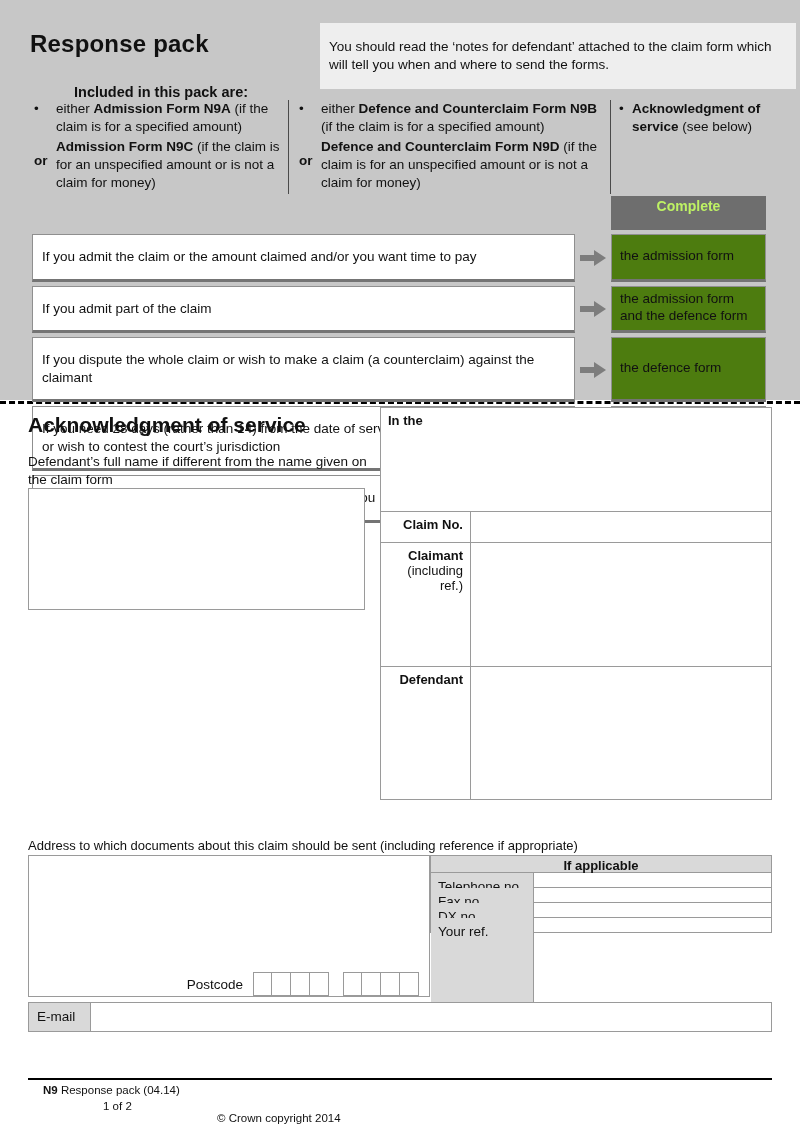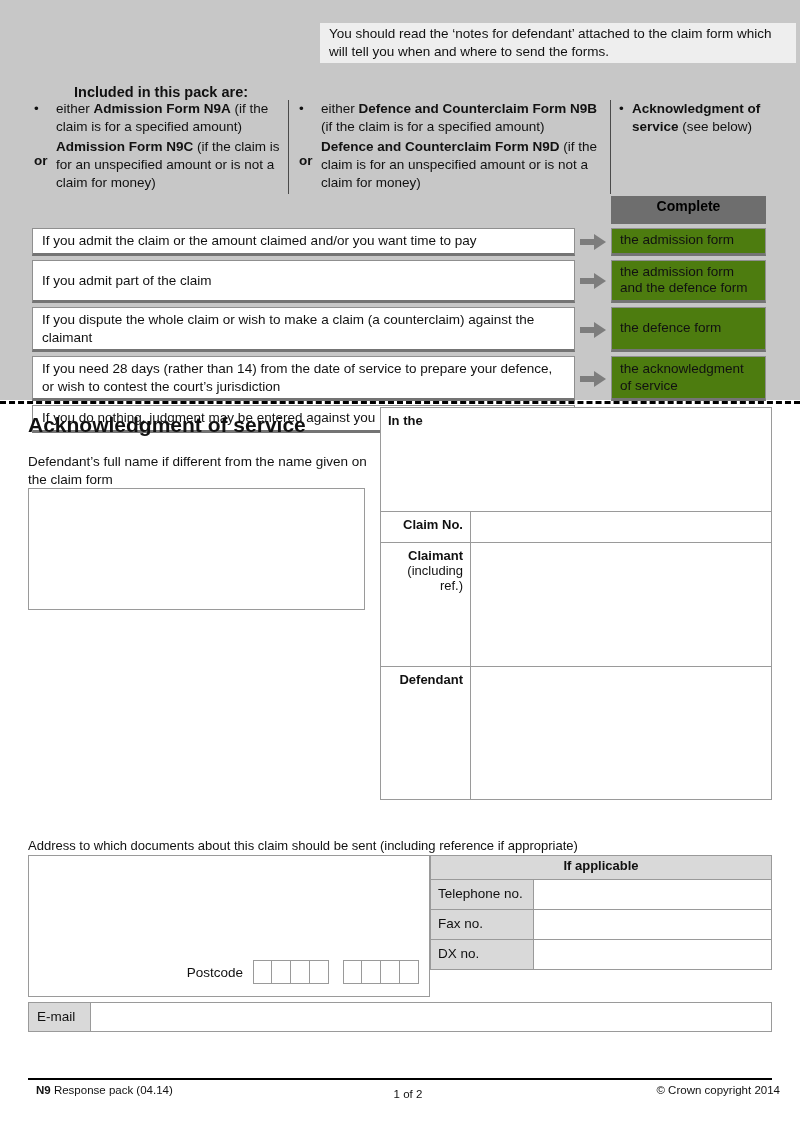--- a/index.html
+++ b/index.html
@@ -10,21 +10,21 @@
     overflow:hidden;
   }
 
   
   .top-band { position:absolute; left:0; top:0; width:800px; height:400px; background:#c7c7c7; }
   .dashed-sep { position:absolute; left:0; top:401px; width:800px; border-top:3px dashed #000; }
 
   .page-title { position:absolute; left:30px; top:30px; font-size:24px; font-weight:bold; letter-spacing:.2px; }
   .notice-box {
     position:absolute; left:320px; top:23px; width:476px;
-    background:#eeeeee; padding:2px 9px; font-size:13.5px; line-height:1.32;
+    background:#eeeeee; padding:15px 9px; font-size:13.5px; line-height:1.32;
   }
 
   .included-heading { position:absolute; left:30px; top:84px; font-size:14.5px; font-weight:bold;margin-left:44px; }
   .included-cols { position:absolute; left:30px; top:100px; width:762px; display:flex; font-size:13.5px; line-height:1.33; }
   .inc-col { padding-right:8px; }
   .inc-col-1 { width:258px; }
   .inc-col-2 { width:322px; border-left:1px solid #4a4a4a; padding-left:6px; }
   .inc-col-3 { width:182px; border-left:1px solid #4a4a4a; padding-left:8px; }
   .inc-item { display:flex; margin-bottom:2px; }
   .inc-marker { width:26px; flex:0 0 26px; padding-left:4px; }
@@ -32,26 +32,26 @@
   .inc-text { flex:1; }
   .inc-text b { font-weight:bold; }
   .inc-col-3 .inc-marker { width:13px; flex:0 0 13px; padding-left:0; }
   .inc-col-3 .inc-text { font-weight:bold; }
   .inc-col-3 .inc-text .normal { font-weight:normal; }
 
   
   .decision { position:absolute; left:32px; top:196px; width:734px; display:grid;
     grid-template-columns:543px 36px 155px; row-gap:4px; column-gap:0; }
   .dt-header {
-    grid-column:3; background:#6e6e6e; color:#000000; font-weight:bold; font-size:14px;
-    text-align:center; padding:2px 0 3px; height:28px;
+    grid-column:3; background:#6e6e6e; color:#bef264; font-weight:bold; font-size:14px;
+    text-align:center; padding:2px 0 3px; height:34px;
   }
   .dt-cond {
     grid-column:1; background:#fff; border:1px solid #8f8f8f; border-bottom:3px solid #747474;
-    padding:3px 9px; font-size:13.5px; line-height:1.3; display:flex; align-items:center;
+    padding:13px 9px; font-size:13.5px; line-height:1.3; display:flex; align-items:center;
   }
   .dt-arrow { grid-column:2; display:flex; align-items:center; justify-content:center; }
   .dt-comp {
     grid-column:3; background:#4d7c0f; border:1px solid #8f8f8f; border-bottom:3px solid #747474;
     padding:3px 8px; font-size:13.5px; line-height:1.25; display:flex; align-items:center;
   }
   .minh1 { min-height:27px; } .minh2 { min-height:40px; }
 
   
   .ack-heading { position:absolute; left:28px; top:413px; font-size:21px; font-weight:bold; }
@@ -66,53 +66,54 @@
   .ct-label b { font-weight:bold; }
   .ct-label .small { font-weight:normal; font-size:13px; display:block; }
   .ct-value { flex:1; }
   .ct-claimno { height:31px; }
   .ct-claimant { height:124px; }
   .ct-defendant { height:133px; }
 
   
   .addr-label { position:absolute; left:28px; top:838px; font-size:13px; }
   .addr-box { position:absolute; left:28px; top:855px; width:402px; height:142px; background:#fff; border:1px solid #9a9a9a; }
-  .postcode-row { position:absolute; right:10px; bottom:12px; display:flex; align-items:center; font-size:13.5px; }
+  .postcode-row { position:absolute; right:10px; bottom:0; display:flex; align-items:center; font-size:13.5px; }
   .pc-label { margin-right:10px; }
   .pc-group { display:flex; margin-right:14px; }
   .pc-group:last-child { margin-right:0; }
   .pc-box { width:19px; height:24px; background:#fff; border:1px solid #9a9a9a; border-left:none; }
   .pc-box:first-child { border-left:1px solid #9a9a9a; }
 
   .ifapp-table { position:absolute; left:430px; top:855px; width:342px; font-size:13.5px; }
-  .ifapp-header { background:#d9d9d9; border:1px solid #9a9a9a; font-weight:bold; text-align:center; height:25px; padding-top:2px; font-size:13px; }
-  .ifapp-row { display:flex; height:30px; border:1px solid #9a9a9a; border-top:none; }
+  .ifapp-header { background:#d9d9d9; border:1px solid #9a9a9a; font-weight:bold; text-align:center; height:18px; padding-top:2px; font-size:13px; }
+  .ifapp-row { display:flex; height:15px; border:1px solid #9a9a9a; border-top:none;flex-direction:column; }
   .ifapp-key { width:103px; flex:0 0 103px; background:#d9d9d9; border-right:1px solid #9a9a9a; padding:6px 7px 0; }
   .ifapp-val { flex:1; background:#fff; }
 
   .email-row { position:absolute; left:28px; top:1002px; width:744px; height:30px; display:flex; border:1px solid #9a9a9a; }
   .email-key { width:62px; flex:0 0 62px; background:#d9d9d9; border-right:1px solid #9a9a9a; padding:6px 0 0 8px; font-size:13.5px; }
   .email-val { flex:1; background:#fff; }
 
   
   .footer-line { position:absolute; left:28px; top:1078px; width:744px; border-top:2px solid #000; }
-  .footer { position:absolute; left:36px; top:1084px; width:744px; display:flex; font-size:11.5px; }
+  .footer { position:absolute; left:43px; top:1084px; width:744px; display:flex; font-size:11.5px;flex-direction:column; }
   .foot-left { width:40%; } .foot-center { width:20%; text-align:center; padding-top:4px; } .foot-right { width:40%; text-align:right; }
   .foot-left b { font-weight:bold; }
 
   .arrow-svg { display:block; }
 </style>
 </head>
 <body>
 
 <div class="page">
 
   <div class="top-band"></div>
   <div class="dashed-sep"></div>
 
+  <div class="page-title">Response pack</div>
   <div class="notice-box">You should read the ‘notes for defendant’ attached to the claim form which will tell you when and where to send the forms.</div>
 
   <div class="included-heading">Included in this pack are:</div>
 
   <div class="included-cols">
     <div class="inc-col inc-col-1">
       <div class="inc-item">
         <span class="inc-marker">•</span>
         <span class="inc-text"><span>either </span><b>Admission Form N9A</b><span> (if the claim is for a specified amount)</span></span>
       </div>
@@ -228,20 +229,24 @@
       <div class="ifapp-val"></div>
     </div>
     <div class="ifapp-row">
       <div class="ifapp-key">Fax no.</div>
       <div class="ifapp-val"></div>
     </div>
     <div class="ifapp-row">
       <div class="ifapp-key">DX no.</div>
       <div class="ifapp-val"></div>
     </div>
+    <div class="ifapp-row">
+      <div class="ifapp-key">Your ref.</div>
+      <div class="ifapp-val"></div>
+    </div>
   </div>
 
   <div class="email-row">
     <div class="email-key">E-mail</div>
     <div class="email-val"></div>
   </div>
 
   <div class="footer-line"></div>
   <div class="footer">
     <div class="foot-left"><b>N9</b><span> Response pack (04.14)</span></div>

